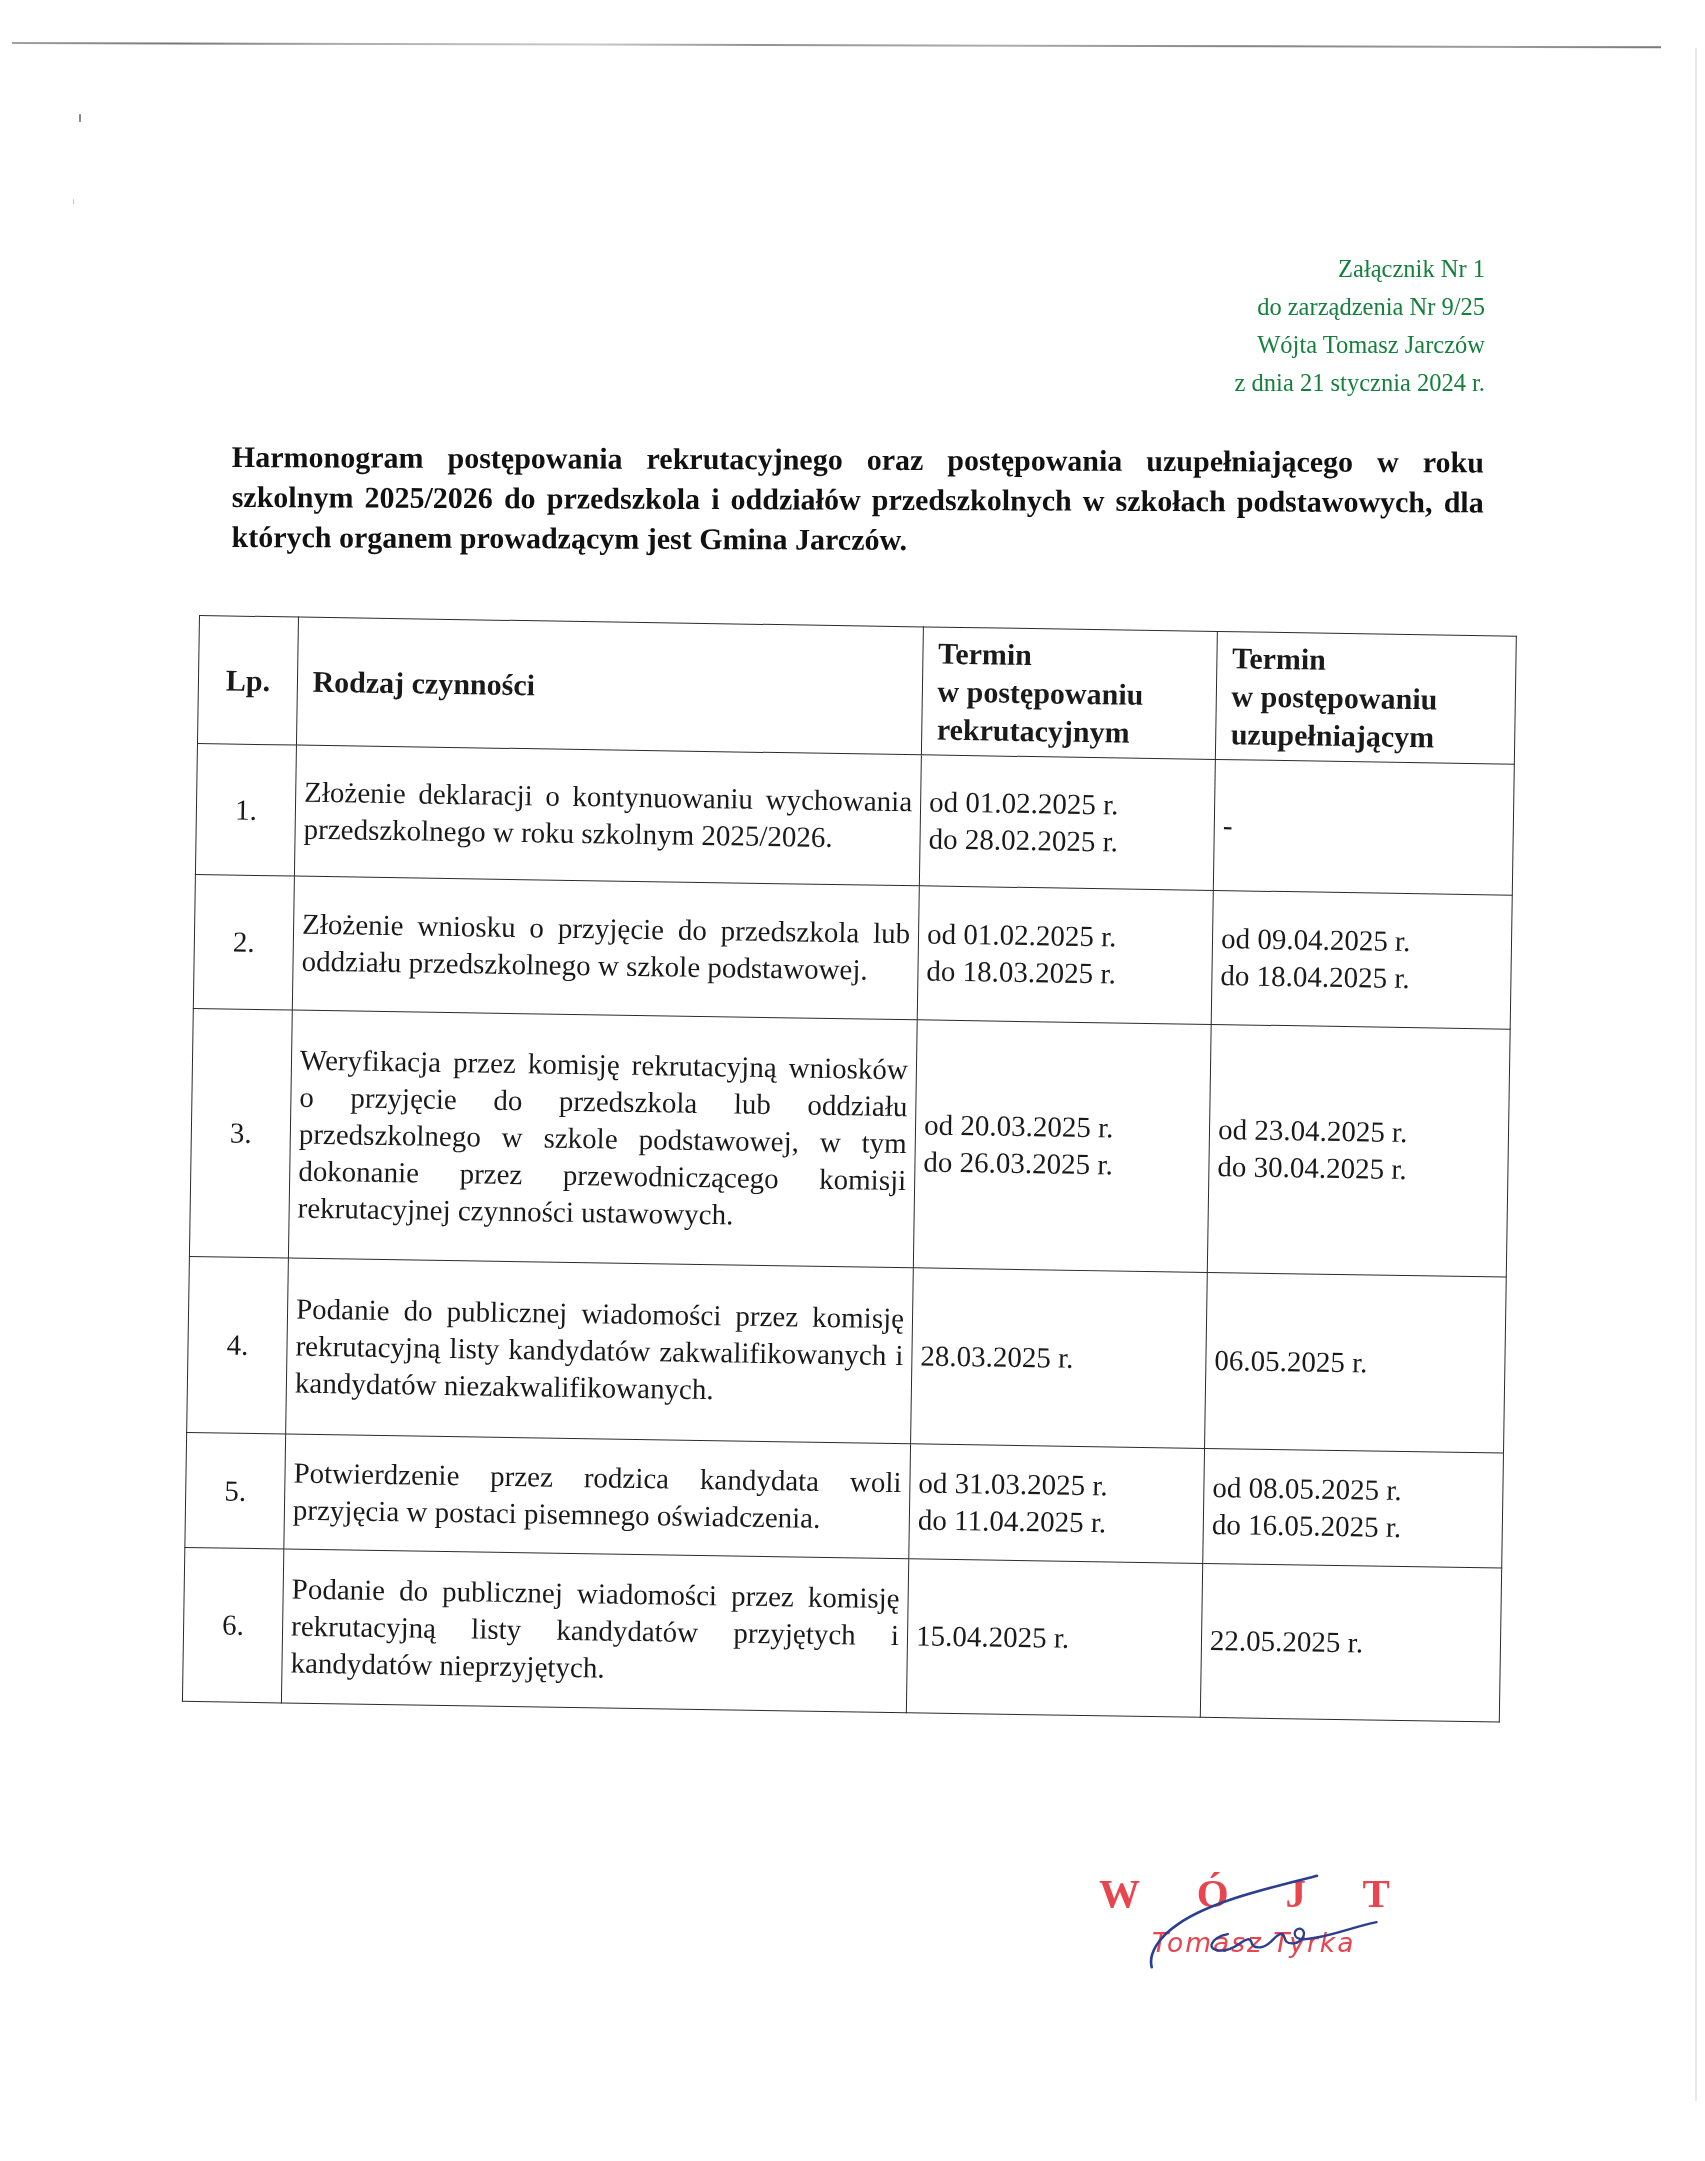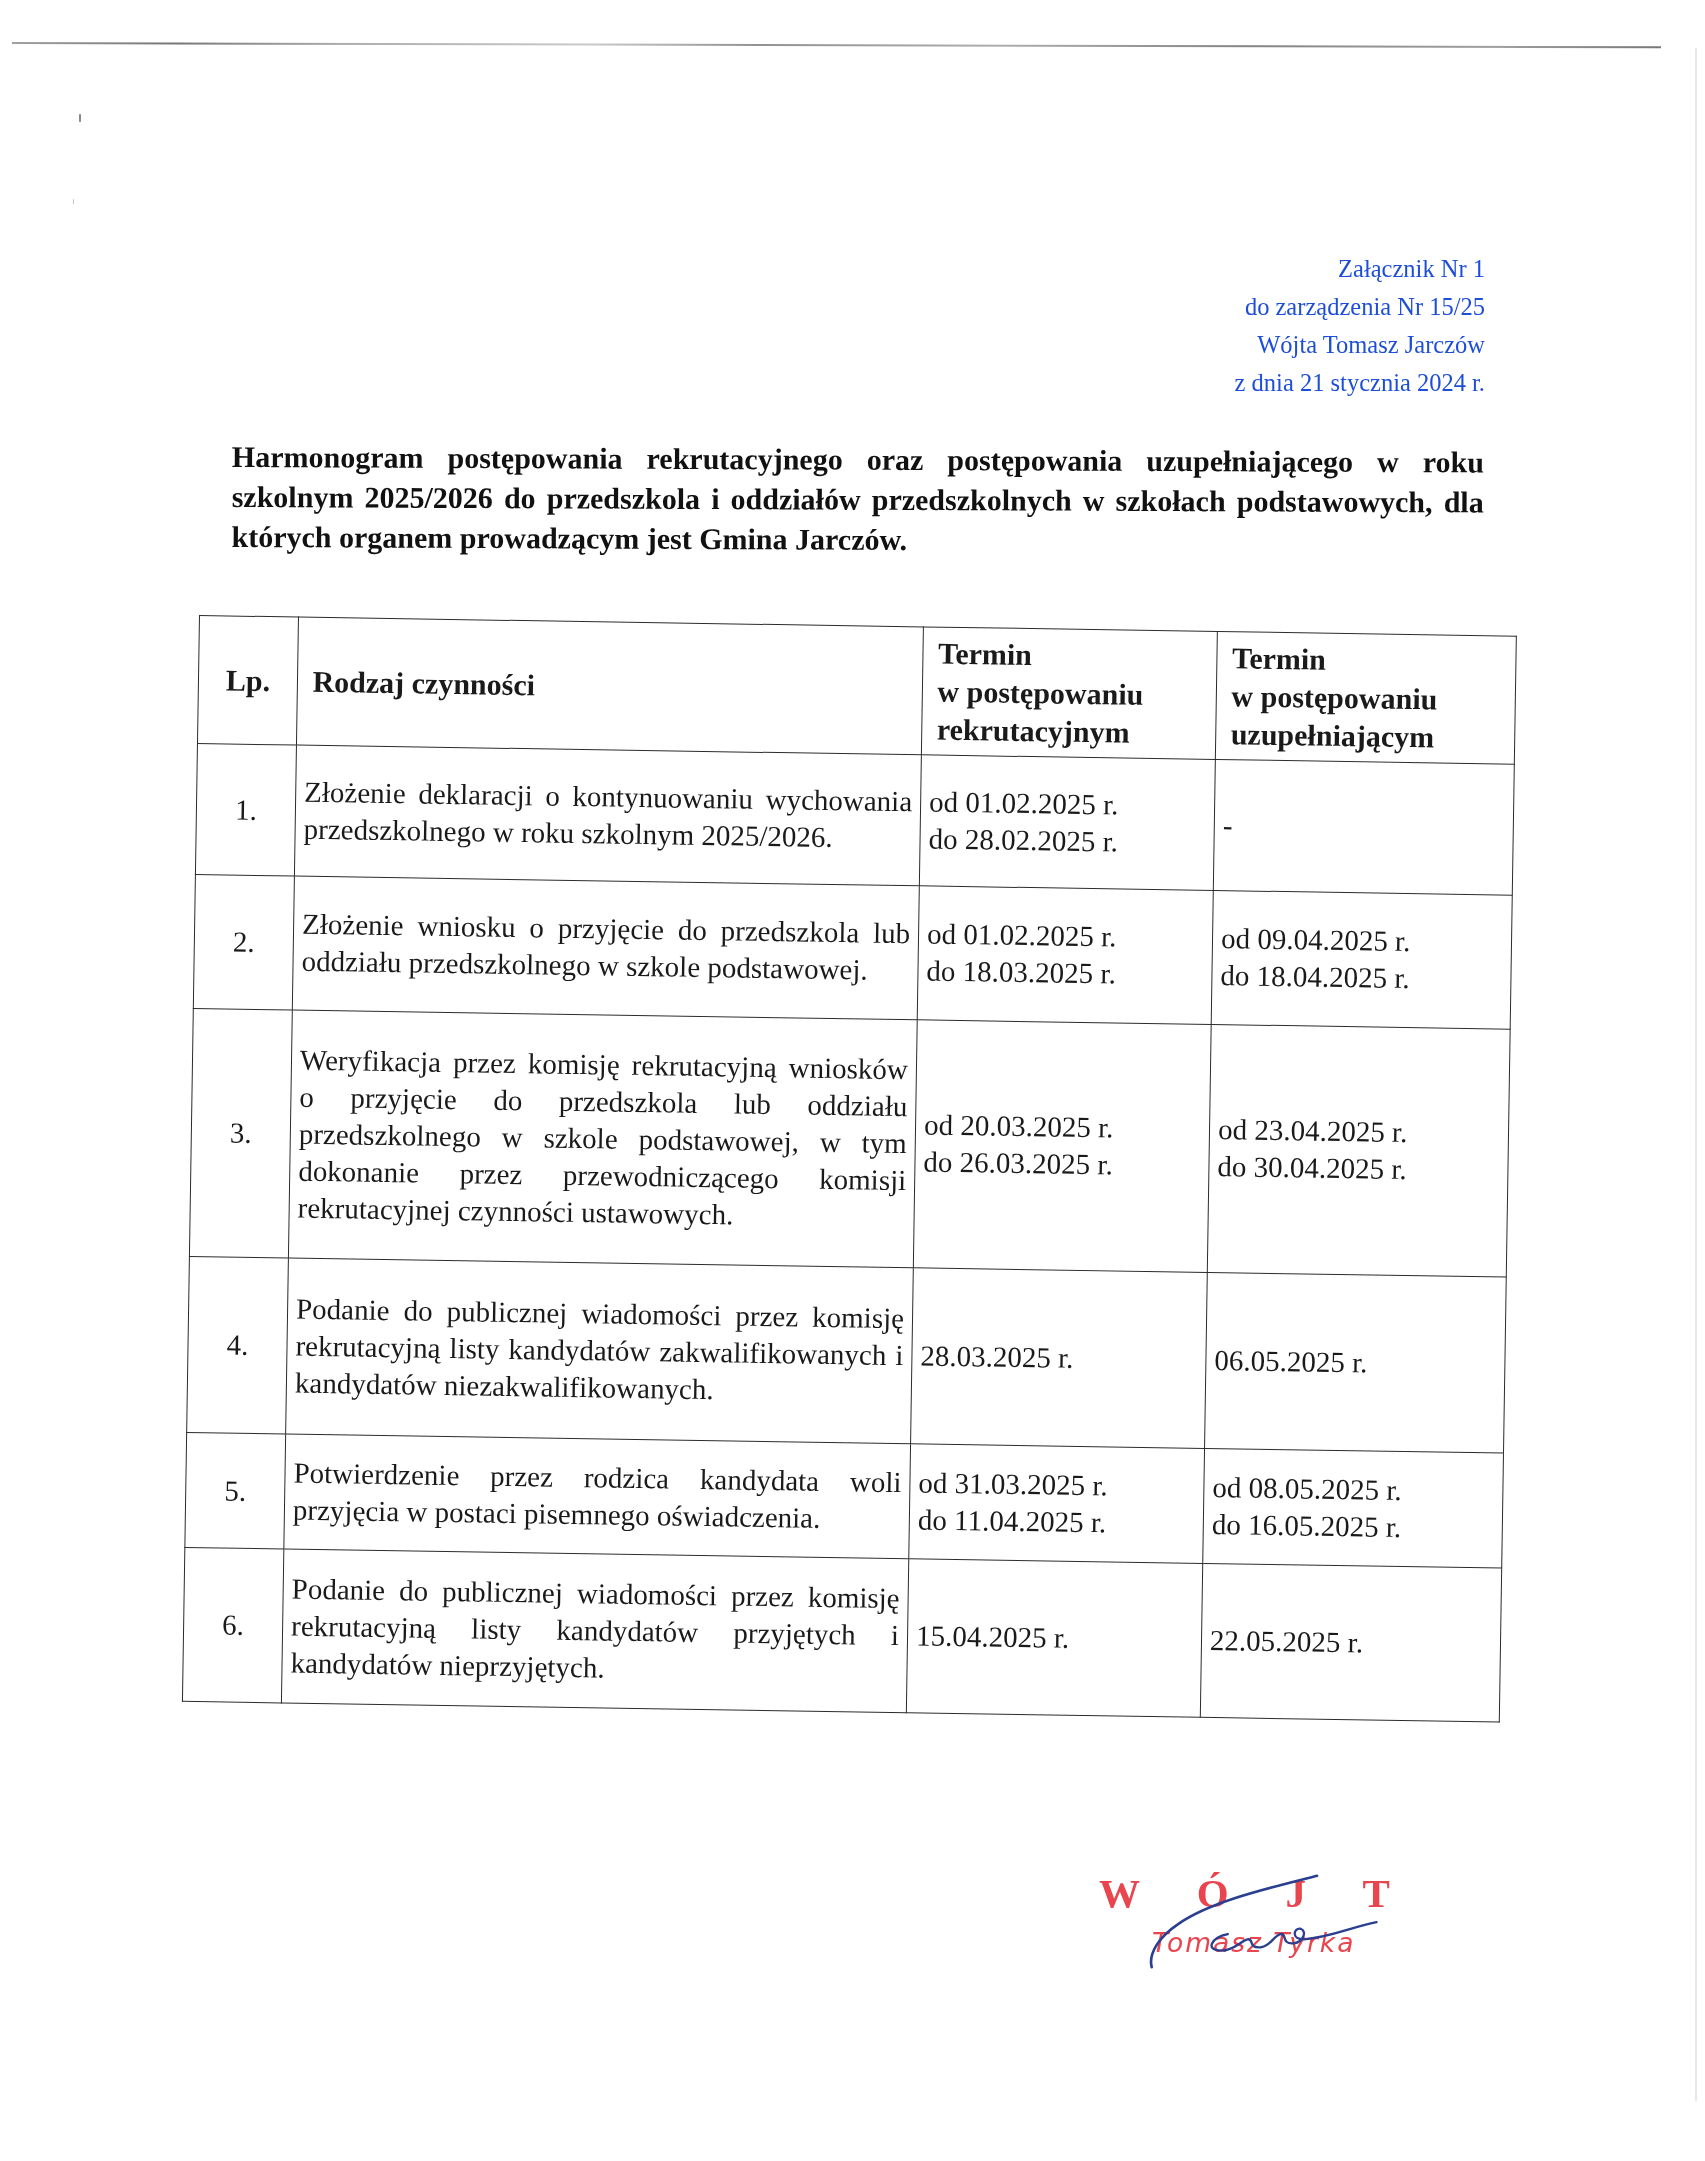--- a/index.html
+++ b/index.html
@@ -39,21 +39,21 @@
       background: #888;
       border-radius: 0.7px;
     }
     .attachment {
       position: absolute;
       right: 221px;
       top: 250px;
       text-align: right;
       font-size: 24.5px;
       line-height: 38px;
-      color: #1d4ed8;
+      color: #15803d;
     }
     .attachment div { white-space: nowrap; }
     .title {
       position: absolute;
       left: 232px;
       top: 437px;
       width: 1252px;
       font-family: "Liberation Serif", "DejaVu Serif", serif;
       font-weight: bold;
       font-size: 30px;
@@ -154,21 +154,21 @@
 </head>
 <body>
 
 <div class="scan-line-top"></div>
 <div class="scan-edge-right"></div>
 <div class="speck" style="left:79px;top:114px;width:2px;height:8px;"></div>
 <div class="speck" style="left:73px;top:199px;width:1.3px;height:5.3px;opacity:.5"></div>
 
 <div class="attachment">
   <div>Załącznik Nr 1</div>
-  <div>do zarządzenia Nr 15/25</div>
+  <div>do zarządzenia Nr 9/25</div>
   <div>Wójta Tomasz Jarczów</div>
   <div>z dnia 21 stycznia 2024 r.</div>
 </div>
 
 <div class="title">Harmonogram postępowania rekrutacyjnego oraz postępowania uzupełniającego w roku szkolnym 2025/2026 do przedszkola i oddziałów przedszkolnych w szkołach podstawowych, dla których organem prowadzącym jest Gmina Jarczów.</div>
 
 <div class="table-wrap">
   <table class="schedule">
     <colgroup>
       <col class="c-lp">

